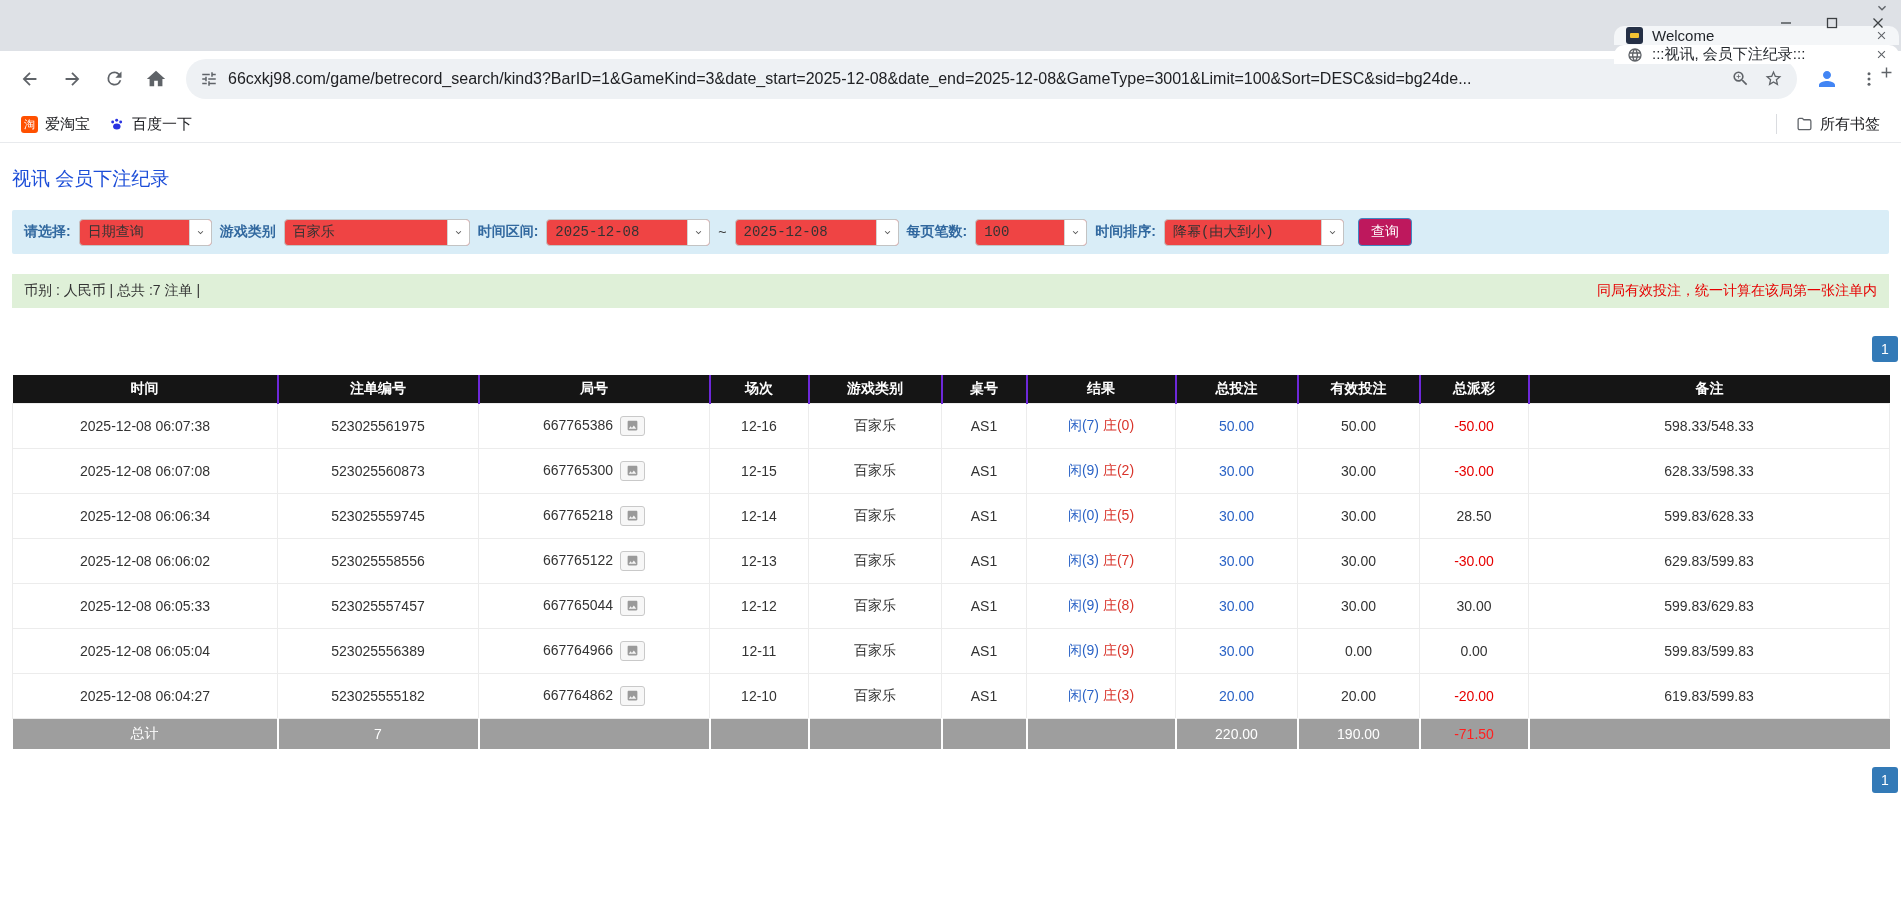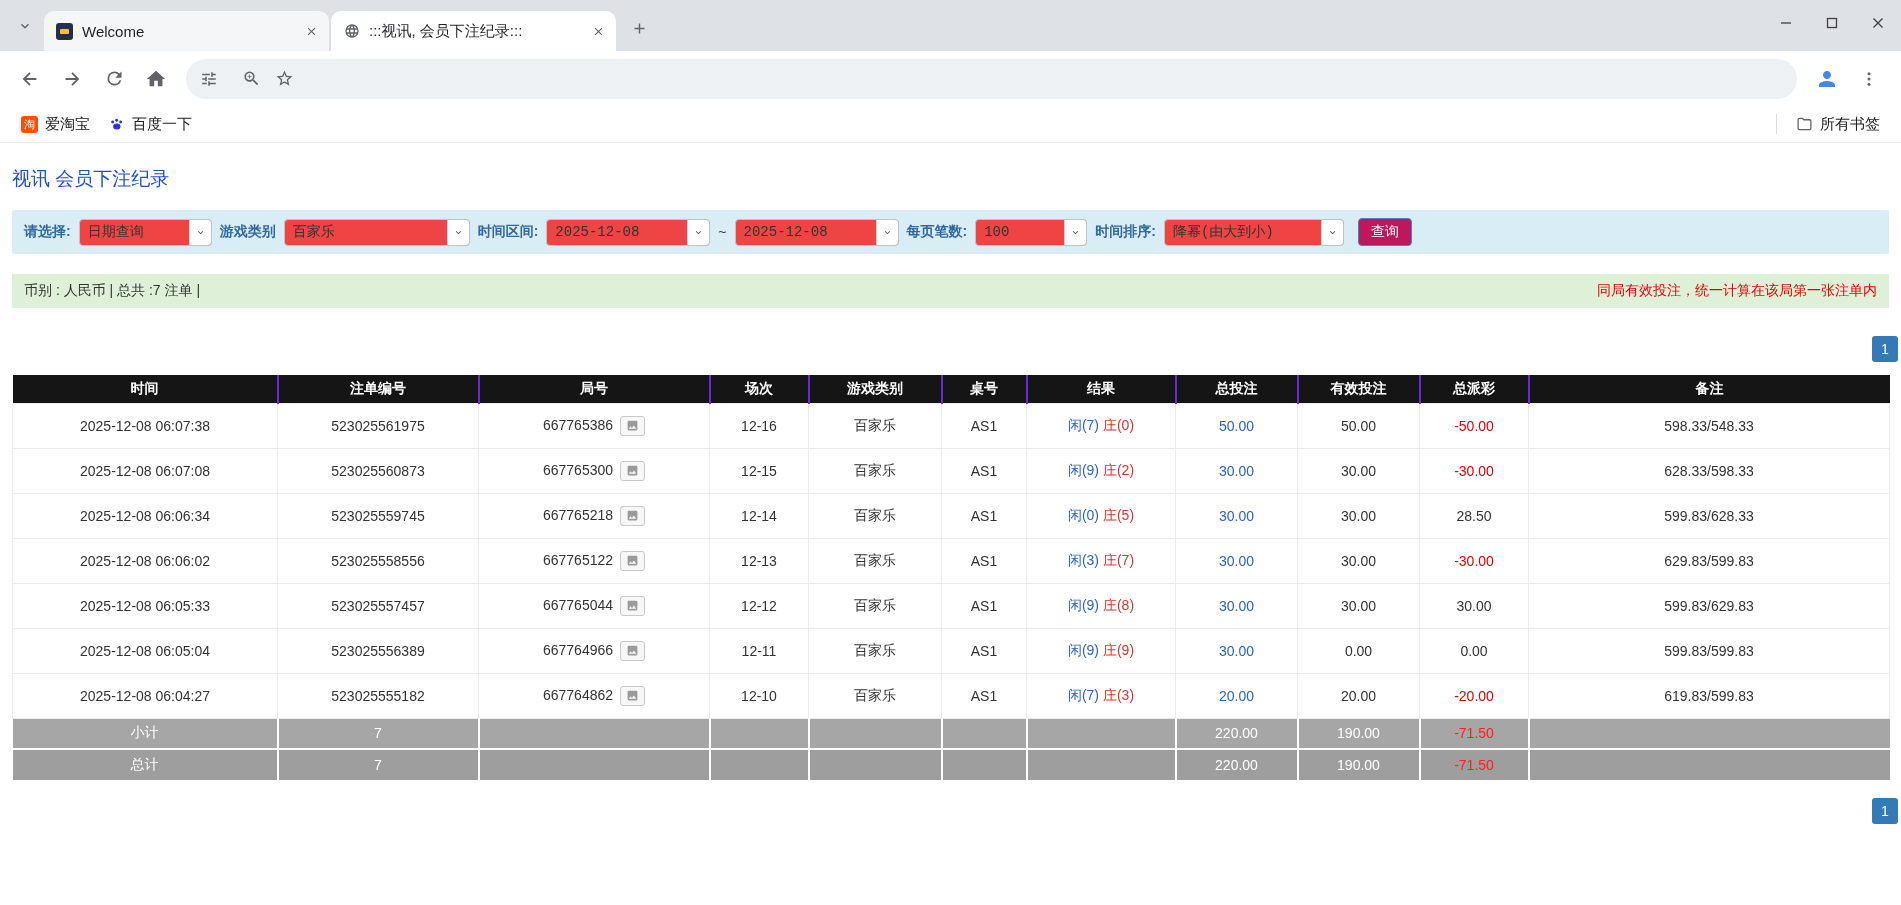--- a/index.html
+++ b/index.html
@@ -13,21 +13,21 @@
     --banker-red: #d9342b;
     --bet-blue: #2b63c6;
     --neg-red: #e60000;
     --filter-bg: #d9edf7;
     --info-bg: #dff0d8;
     --header-bg: #151515;
     --footer-bg: #a6a6a6;
   }
 
   
-  .tabstrip { height: 51px; background: #dee1e6; display: flex; align-items: flex-end; padding-left: 10px; position: relative; }
+  .tabstrip { height: 51px; background: #dee1e6; display: flex; align-items: flex-end; padding-left: 10px; position: relative; flex-direction: column; }
   .icon-btn { width: 30px; height: 30px; border-radius: 50%; display: flex; align-items: center; justify-content: center; }
   .tab-search { margin: 0 4px 10px 0; }
   .tab { height: 40px; width: 285px; border-radius: 10px 10px 0 0; display: flex; align-items: center; padding: 0 8px 0 12px; margin-right: 2px; }
   .tab.active { background: #fff; }
   .tab.inactive { background: #f4f6f8; }
   .favicon { width: 17px; height: 17px; margin-right: 9px; flex: 0 0 auto; display: flex; align-items: center; justify-content: center; }
   .fav-welcome { background: #253046; border-radius: 3px; position: relative; }
   .fav-welcome .fav-dot { width: 9px; height: 5px; background: #f2c233; border-radius: 1px; }
   .tab-title { flex: 1; font-size: 15px; color: #1f2328; white-space: nowrap; overflow: hidden; }
   .tab-close { width: 19px; height: 19px; border-radius: 50%; display: flex; align-items: center; justify-content: center; flex: 0 0 auto; }
@@ -163,20 +163,21 @@
       <svg width="22" height="22" viewBox="0 0 24 24" fill="#5f6368">
           <path d="M10 20v-6h4v6h5v-8h3L12 3 2 12h3v8z"></path>
         </svg>
     </button>
     <div class="urlbar">
       <span class="site-info">
         <svg width="18" height="18" viewBox="0 0 24 24" fill="#5f6368">
             <path d="M3 17v2h6v-2H3zM3 5v2h10V5H3zm10 16v-2h8v-2h-8v-2h-2v6h2zM7 9v2H3v2h4v2h2V9H7zm14 4v-2H11v2h10zm-6-4h2V7h4V5h-4V3h-2v6z"></path>
           </svg>
       </span>
+      <span class="url-text">66cxkj98.com/game/betrecord_search/kind3?BarID=1&amp;GameKind=3&amp;date_start=2025-12-08&amp;date_end=2025-12-08&amp;GameType=3001&amp;Limit=100&amp;Sort=DESC&amp;sid=bg24de...</span>
       <span class="url-icon">
         <svg width="19" height="19" viewBox="0 0 24 24" fill="#5f6368">
             <path d="M15.5 14h-.79l-.28-.27A6.47 6.47 0 0 0 16 9.5 6.5 6.5 0 1 0 9.5 16c1.61 0 3.09-.59 4.23-1.57l.27.28v.79l5 4.99L20.49 19l-4.99-5zm-6 0C7 14 5 12 5 9.5S7 5 9.5 5 14 7 14 9.5 12 14 9.5 14zm.5-7H9v2H7v1h2v2h1v-2h2v-1h-2V7z"></path>
           </svg>
       </span>
       <span class="url-icon">
         <svg width="19" height="19" viewBox="0 0 24 24" fill="#5f6368">
             <path d="M22 9.24l-7.19-.62L12 2 9.19 8.63 2 9.24l5.46 4.73L5.82 21 12 17.27 18.18 21l-1.63-7.03L22 9.24zM12 15.4l-3.76 2.27 1-4.28-3.32-2.88 4.38-.38L12 6.1l1.71 4.04 4.38.38-3.32 2.88 1 4.28L12 15.4z"></path>
           </svg>
       </span>
@@ -440,46 +441,33 @@
               </span></td>
             <td>12-10</td>
             <td>百家乐</td>
             <td>AS1</td>
             <td><span class="player">闲(7)</span> <span class="banker">庄(3)</span></td>
             <td><span class="bet-link">20.00</span></td>
             <td>20.00</td>
             <td class="neg">-20.00</td>
             <td>619.83/599.83</td>
           </tr>
-          <tr class="footer sub">
-            <td>小计</td>
+          <tr class="footer grand">
+            <td>总计</td>
             <td>7</td>
             <td></td>
             <td></td>
             <td></td>
             <td></td>
             <td></td>
             <td>220.00</td>
             <td>190.00</td>
             <td class="neg">-71.50</td>
             <td></td>
           </tr>
-          <tr class="footer grand">
-            <td>总计</td>
-            <td>7</td>
-            <td></td>
-            <td></td>
-            <td></td>
-            <td></td>
-            <td></td>
-            <td>220.00</td>
-            <td>190.00</td>
-            <td class="neg">-71.50</td>
-            <td></td>
-          </tr>
         </tbody>
     </table>
 
     <div class="pager bottom">
       <button class="page-btn">1</button>
     </div>
   </div>
 </div>
 
 </body></html>

